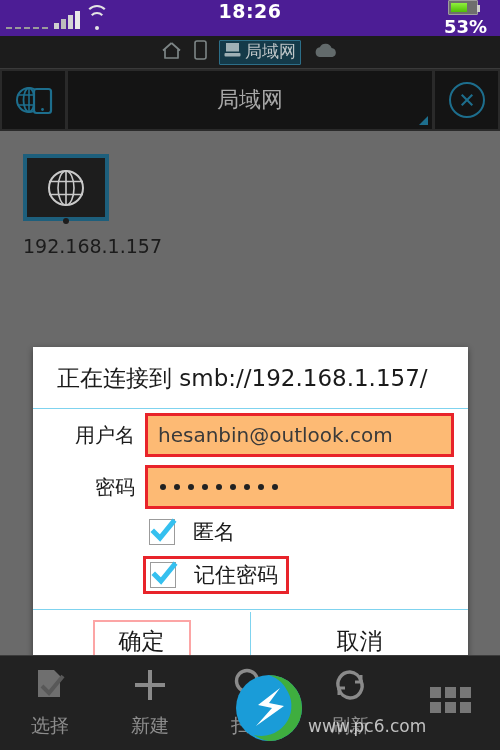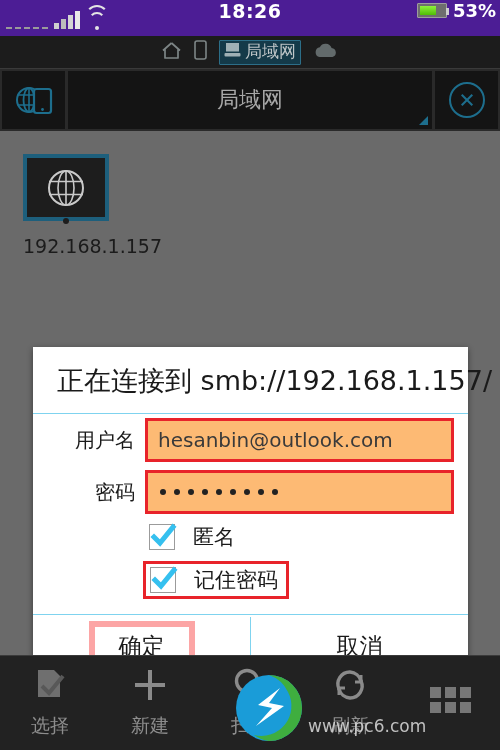--- a/index.html
+++ b/index.html
@@ -89,24 +89,25 @@
     position: absolute;
     left: 0; right: 0;
     text-align: center;
     color: #fff;
     font-size: 19px;
     font-weight: bold;
     letter-spacing: 0.5px;
   }
   .sb-right {
     position: absolute;
-    right: 4px;
+    right: 13px;
     display: flex;
     align-items: center;
     gap: 1px;
+    flex-direction: column;
   }
   .battery {
     position: relative;
     width: 30px; height: 15px;
     border: 1px solid #9d9d9d;
     background: #6e6e6e;
     border-radius: 1px;
     box-sizing: border-box;
   }
   .battery .fill {
@@ -261,21 +262,21 @@
   #dialog {
     position: absolute;
     left: 33px; top: 216px;
     width: 435px;
     background: #ffffff;
     box-shadow: 0 2px 6px rgba(0,0,0,.45);
   }
   #dlg-title {
     padding: 16px 0 14px 24px;
     color: #1a1a1a;
-    font-size: 27px;
+    font-size: 23px;
     white-space: nowrap;
   }
   .dlg-rule {
     height: 1px;
     background: #7fd3ef;
   }
   .field-row {
     display: flex;
     align-items: center;
     padding: 4px 14px 4px 10px;
@@ -350,21 +351,21 @@
   }
   .dlg-btn {
     flex: 1;
     display: flex;
     align-items: center;
     justify-content: center;
     color: #1a1a1a;
     font-size: 23px;
   }
   #dlg-btn-ok-wrap {
-    border: 6px solid #fca5a5;
+    border: 2px solid #fca5a5;
     padding: 4px 24px;
   }
   .btn-divider {
     width: 1px;
     background: #7fd3ef;
     margin: 2px 0;
   }
 
   
   #bottom-bar {

